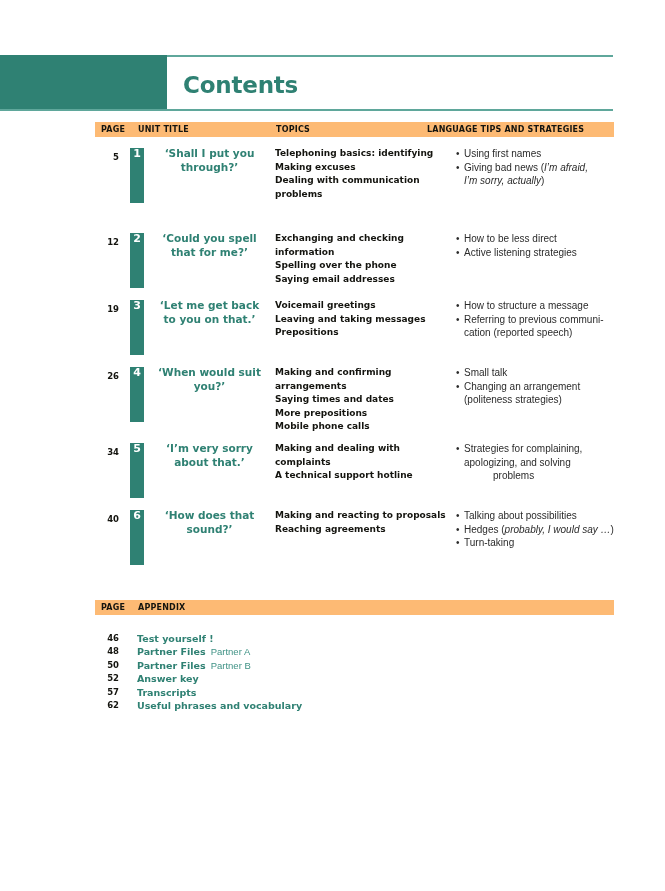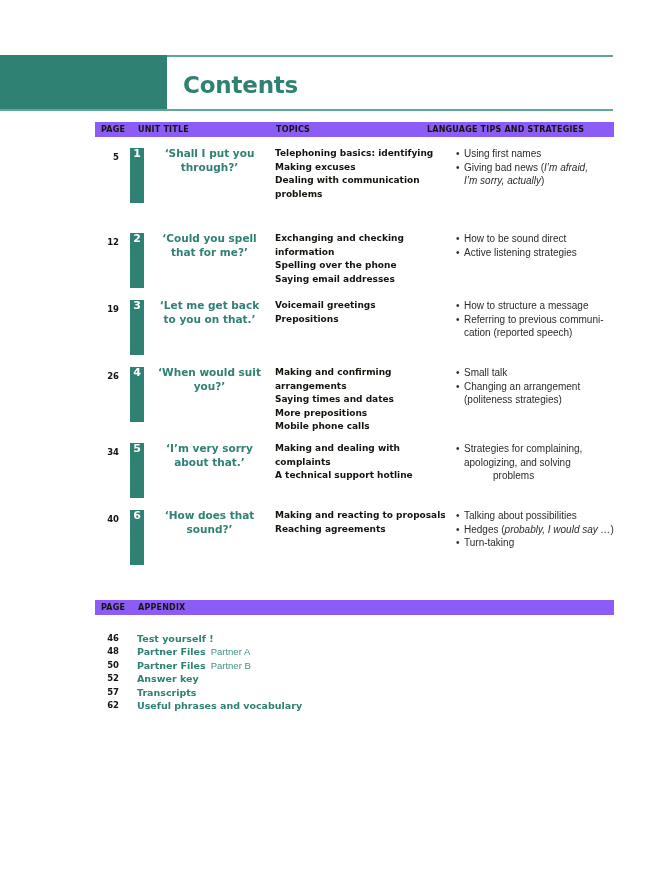--- a/index.html
+++ b/index.html
@@ -61,21 +61,21 @@
     color: #2f8173;
     white-space: nowrap;
   }
 
   
   .band {
     position: absolute;
     left: 95px;
     width: 519px;
     height: 15px;
-    background: #8b5cf6;
+    background: #fdba74;
   }
   #units-band { top: 122px; }
   #appendix-band { top: 600px; }
 
   .band-cell {
     position: absolute;
     top: 0;
     line-height: 15px;
     font-family: "DejaVu Sans", sans-serif;
     font-weight: bold;
@@ -258,31 +258,32 @@
       <div class="u-page">12</div>
       <div class="u-bar"></div>
       <div class="u-num">2</div>
       <div class="u-title">‘Could you spell that for me?’</div>
       <div class="u-topics">
         <div>Exchanging and checking information</div>
         <div>Spelling over the phone</div>
         <div>Saying email addresses</div>
       </div>
       <div class="u-lang">
-        <div class="li"><span>How to be sound direct</span></div>
+        <div class="li"><span>How to be less direct</span></div>
         <div class="li"><span>Active listening strategies</span></div>
       </div>
     </div>
     <div class="unit-row" style="position: absolute; top: 152px; left: 0px;">
       <div class="u-page">19</div>
       <div class="u-bar"></div>
       <div class="u-num">3</div>
       <div class="u-title">‘Let me get back to you on that.’</div>
       <div class="u-topics">
         <div>Voicemail greetings</div>
+        <div>Leaving and taking messages</div>
         <div>Prepositions</div>
       </div>
       <div class="u-lang">
         <div class="li"><span>How to structure a message</span></div>
         <div class="li"><span>Referring to previous communi-</span><span style="display: block;">cation (reported speech)</span></div>
       </div>
     </div>
     <div class="unit-row" style="position: absolute; top: 219px; left: 0px;">
       <div class="u-page">26</div>
       <div class="u-bar"></div>

